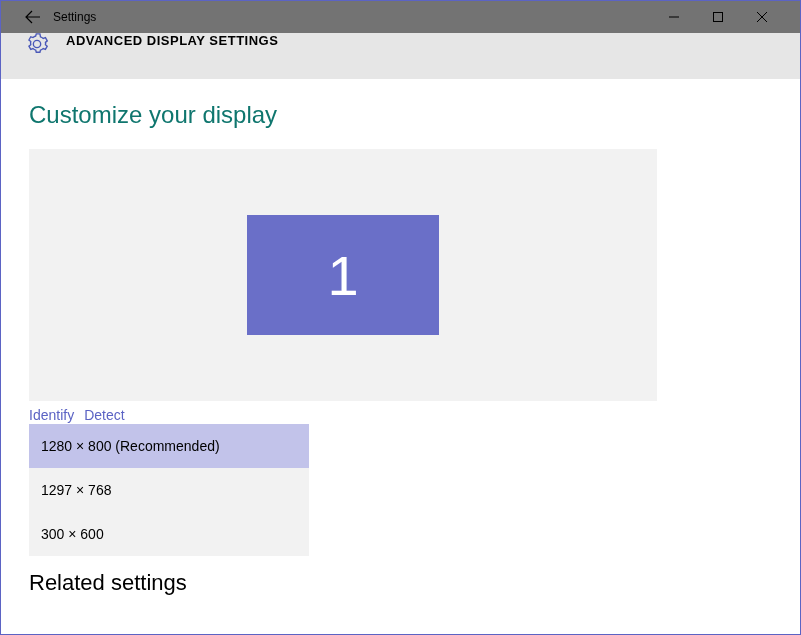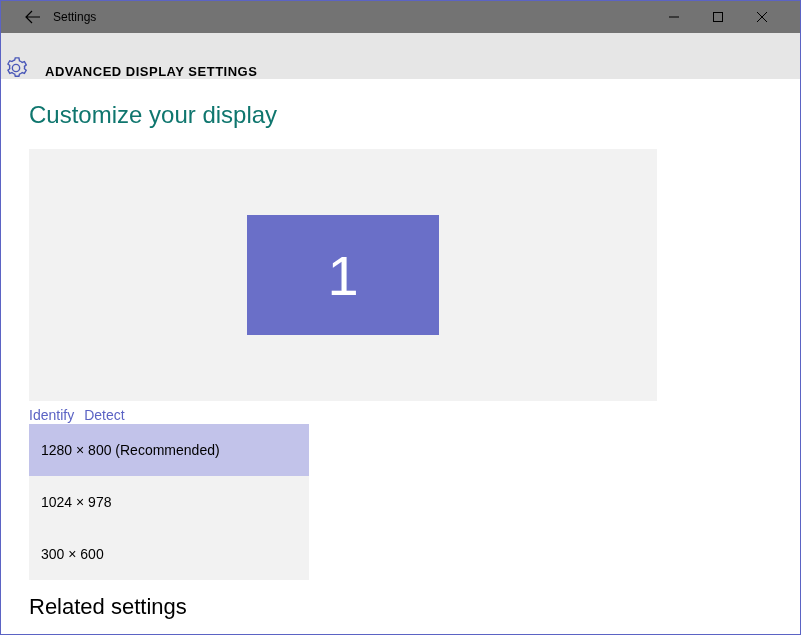--- a/index.html
+++ b/index.html
@@ -43,22 +43,22 @@
       height: 32px;
       display: flex;
       align-items: center;
       justify-content: center;
       cursor: pointer;
     }
     .header {
       height: 46px;
       background: #e6e6e6;
       display: flex;
-      align-items: flex-end;
-      padding: 0 4px;
+      align-items: flex-start;
+      padding: 0 25px;
     }
     .header-title {
       font-size: 13px;
       font-weight: 600;
       letter-spacing: 0.5px;
       margin-left: 18px;
     }
     .content {
       padding: 22px 28px 0 28px;
     }
@@ -97,21 +97,21 @@
       color: #5b63c4;
       font-size: 14px;
       text-decoration: none;
       cursor: pointer;
     }
     .resolution-list {
       margin-top: 1px;
       width: 280px;
     }
     .resolution-item {
-      height: 52px;
+      height: 44px;
       display: flex;
       align-items: center;
       padding: 0 12px;
       font-size: 14px;
       color: #000;
       background: #f2f2f2;
       cursor: pointer;
     }
     .resolution-item.selected {
       background: #c2c3ea;
@@ -166,18 +166,18 @@
     <div class="monitor">1</div>
   </div>
 
   <div class="link-row">
     <a>Identify</a>
     <a>Detect</a>
   </div>
 
   <div class="resolution-list">
     <div class="resolution-item selected">1280 × 800 (Recommended)</div>
-    <div class="resolution-item">1024 × 978</div>
+    <div class="resolution-item">1297 × 768</div>
     <div class="resolution-item">300 × 600</div>
   </div>
 
   <h2 class="related-heading">Related settings</h2>
 </div>
 
 </body></html>

